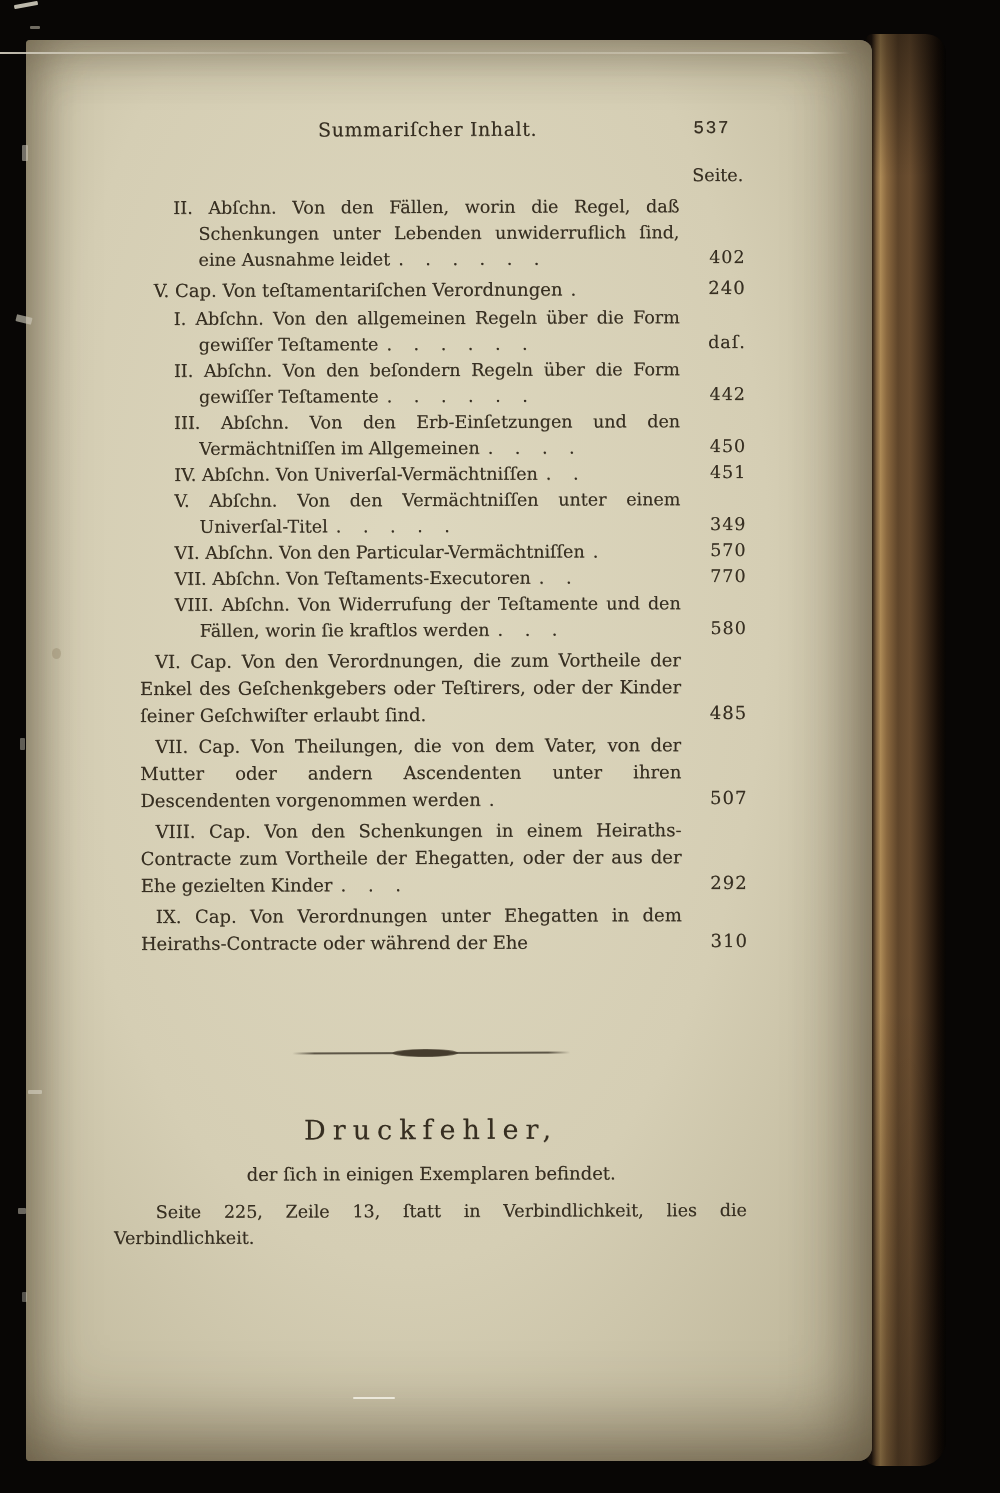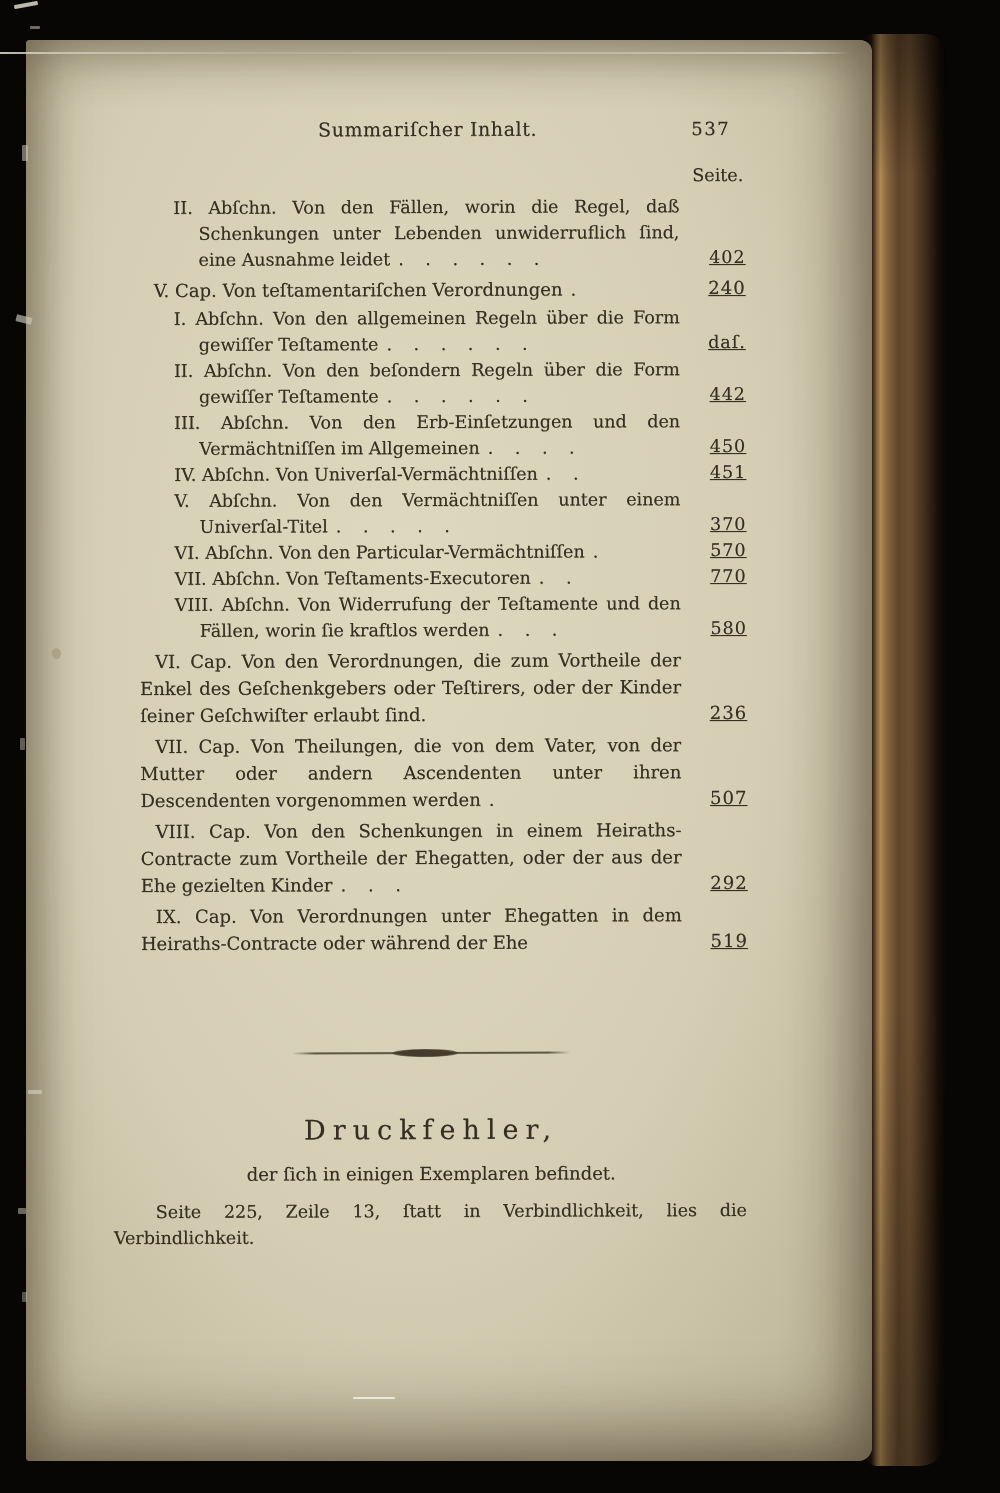--- a/index.html
+++ b/index.html
@@ -40,31 +40,31 @@
     position:absolute; left:86px; top:78px; width:635px;
     transform: rotate(-0.2deg);
     text-shadow: 0.2px 0.3px 0.6px rgba(44,36,22,.45);
   }
 
   .header-line { position:relative; height:32px; }
   .page-title {
     position:absolute; left:50%; transform:translateX(-50%);
     font-size:19px; letter-spacing:.6px; white-space:nowrap;
   }
-  .folio { position:absolute; right:15px; top:1px; font-size:18px; letter-spacing:1.5px; }
+  .folio { position:absolute; right:15px; top:1px; font-size:18px; letter-spacing:1.5px;font-family:Liberation Mono, monospace; }
 
   .seite-label { text-align:right; font-size:17.5px; margin:16px 2px 8px 0; }
 
   
   .toc { margin-left:28px; font-size:17.5px; line-height:26px; text-align:justify; }
   .entry { position:relative; padding-right:66px; }
   .entry.abschn { padding-left:60px; text-indent:-25px; }
   .entry.cap { text-indent:15px; margin-top:4px; margin-bottom:2px; font-size:18px; line-height:27px; }
   .edots { word-spacing:14px; letter-spacing:1px; white-space:nowrap; padding-left:8px; }
-  .epage { position:absolute; right:0; bottom:1px; text-indent:0; letter-spacing:1px;text-decoration:underline; }
+  .epage { position:absolute; right:0; bottom:1px; text-indent:0; letter-spacing:1px; }
 
   
   .divider { position:relative; width:278px; height:10px; margin:92px auto 0; }
   .divider .line {
     position:absolute; left:0; right:0; top:4px; height:2px;
     background: linear-gradient(90deg, rgba(52,45,33,0) 0%, rgba(52,45,33,.75) 8%, rgba(52,45,33,.75) 92%, rgba(52,45,33,0) 100%);
   }
   .divider .knot {
     position:absolute; left:36%; top:1px; width:66px; height:8px; border-radius:50%;
     background: radial-gradient(ellipse, #453c2d 0%, #453c2d 55%, rgba(69,60,45,0) 100%);
@@ -100,28 +100,28 @@
 
       <div class="seite-label">Seite.</div>
 
       <div class="toc">
           <div class="entry abschn"><span>II. Abſchn.  Von den Fällen, worin die Regel, daß Schenkungen unter Lebenden unwiderruflich ſind, eine Ausnahme leidet</span><span class="edots">. . . . . .</span><span class="epage">402</span></div>
           <div class="entry cap"><span>V. Cap.  Von teſtamentariſchen Verordnungen</span><span class="edots">.</span><span class="epage">240</span></div>
           <div class="entry abschn"><span>I. Abſchn.  Von den allgemeinen Regeln über die Form gewiſſer Teſtamente</span><span class="edots">. . . . . .</span><span class="epage">daſ.</span></div>
           <div class="entry abschn"><span>II. Abſchn.  Von den beſondern Regeln über die Form gewiſſer Teſtamente</span><span class="edots">. . . . . .</span><span class="epage">442</span></div>
           <div class="entry abschn"><span>III. Abſchn.  Von den Erb-Einſetzungen und den Vermächtniſſen im Allgemeinen</span><span class="edots">. . . .</span><span class="epage">450</span></div>
           <div class="entry abschn"><span>IV. Abſchn.  Von Univerſal-Vermächtniſſen</span><span class="edots">. .</span><span class="epage">451</span></div>
-          <div class="entry abschn"><span>V. Abſchn.  Von den Vermächtniſſen unter einem Univerſal-Titel</span><span class="edots">. . . . .</span><span class="epage">370</span></div>
+          <div class="entry abschn"><span>V. Abſchn.  Von den Vermächtniſſen unter einem Univerſal-Titel</span><span class="edots">. . . . .</span><span class="epage">349</span></div>
           <div class="entry abschn"><span>VI. Abſchn.  Von den Particular-Vermächtniſſen</span><span class="edots">.</span><span class="epage">570</span></div>
           <div class="entry abschn"><span>VII. Abſchn.  Von Teſtaments-Executoren</span><span class="edots">. .</span><span class="epage">770</span></div>
           <div class="entry abschn"><span>VIII. Abſchn.  Von Widerrufung der Teſtamente und den Fällen, worin ſie kraftlos werden</span><span class="edots">. . .</span><span class="epage">580</span></div>
-          <div class="entry cap"><span>VI. Cap.  Von den Verordnungen, die zum Vortheile der Enkel des Geſchenkgebers oder Teſtirers, oder der Kinder ſeiner Geſchwiſter erlaubt ſind.</span><span class="epage">236</span></div>
+          <div class="entry cap"><span>VI. Cap.  Von den Verordnungen, die zum Vortheile der Enkel des Geſchenkgebers oder Teſtirers, oder der Kinder ſeiner Geſchwiſter erlaubt ſind.</span><span class="epage">485</span></div>
           <div class="entry cap"><span>VII. Cap.  Von Theilungen, die von dem Vater, von der Mutter oder andern Ascendenten unter ihren Descendenten vorgenommen werden</span><span class="edots">.</span><span class="epage">507</span></div>
           <div class="entry cap"><span>VIII. Cap.  Von den Schenkungen in einem Heiraths-Contracte zum Vortheile der Ehegatten, oder der aus der Ehe gezielten Kinder</span><span class="edots">. . .</span><span class="epage">292</span></div>
-          <div class="entry cap"><span>IX. Cap.  Von Verordnungen unter Ehegatten in dem Heiraths-Contracte oder während der Ehe</span><span class="epage">519</span></div>
+          <div class="entry cap"><span>IX. Cap.  Von Verordnungen unter Ehegatten in dem Heiraths-Contracte oder während der Ehe</span><span class="epage">310</span></div>
         </div>
 
       <div class="divider">
         <span class="line"></span>
         <span class="knot"></span>
       </div>
 
       <div class="errata">
         <div class="errata-title">Druckfehler,</div>
         <div class="errata-sub">der ſich in einigen Exemplaren befindet.</div>

